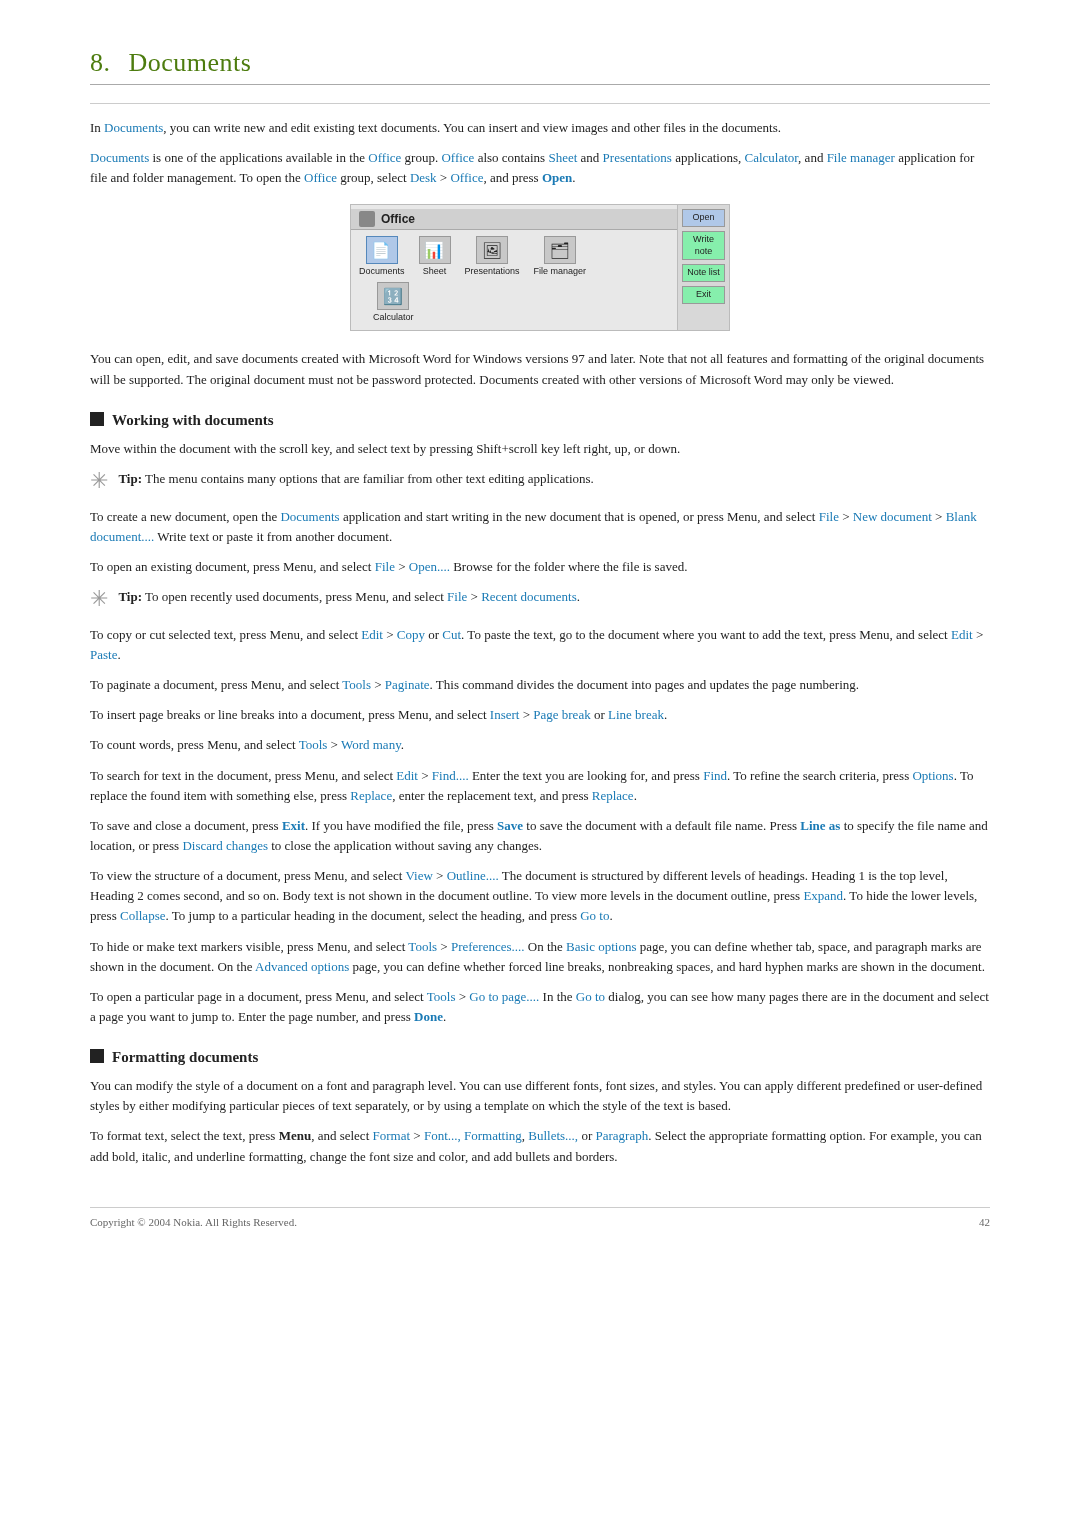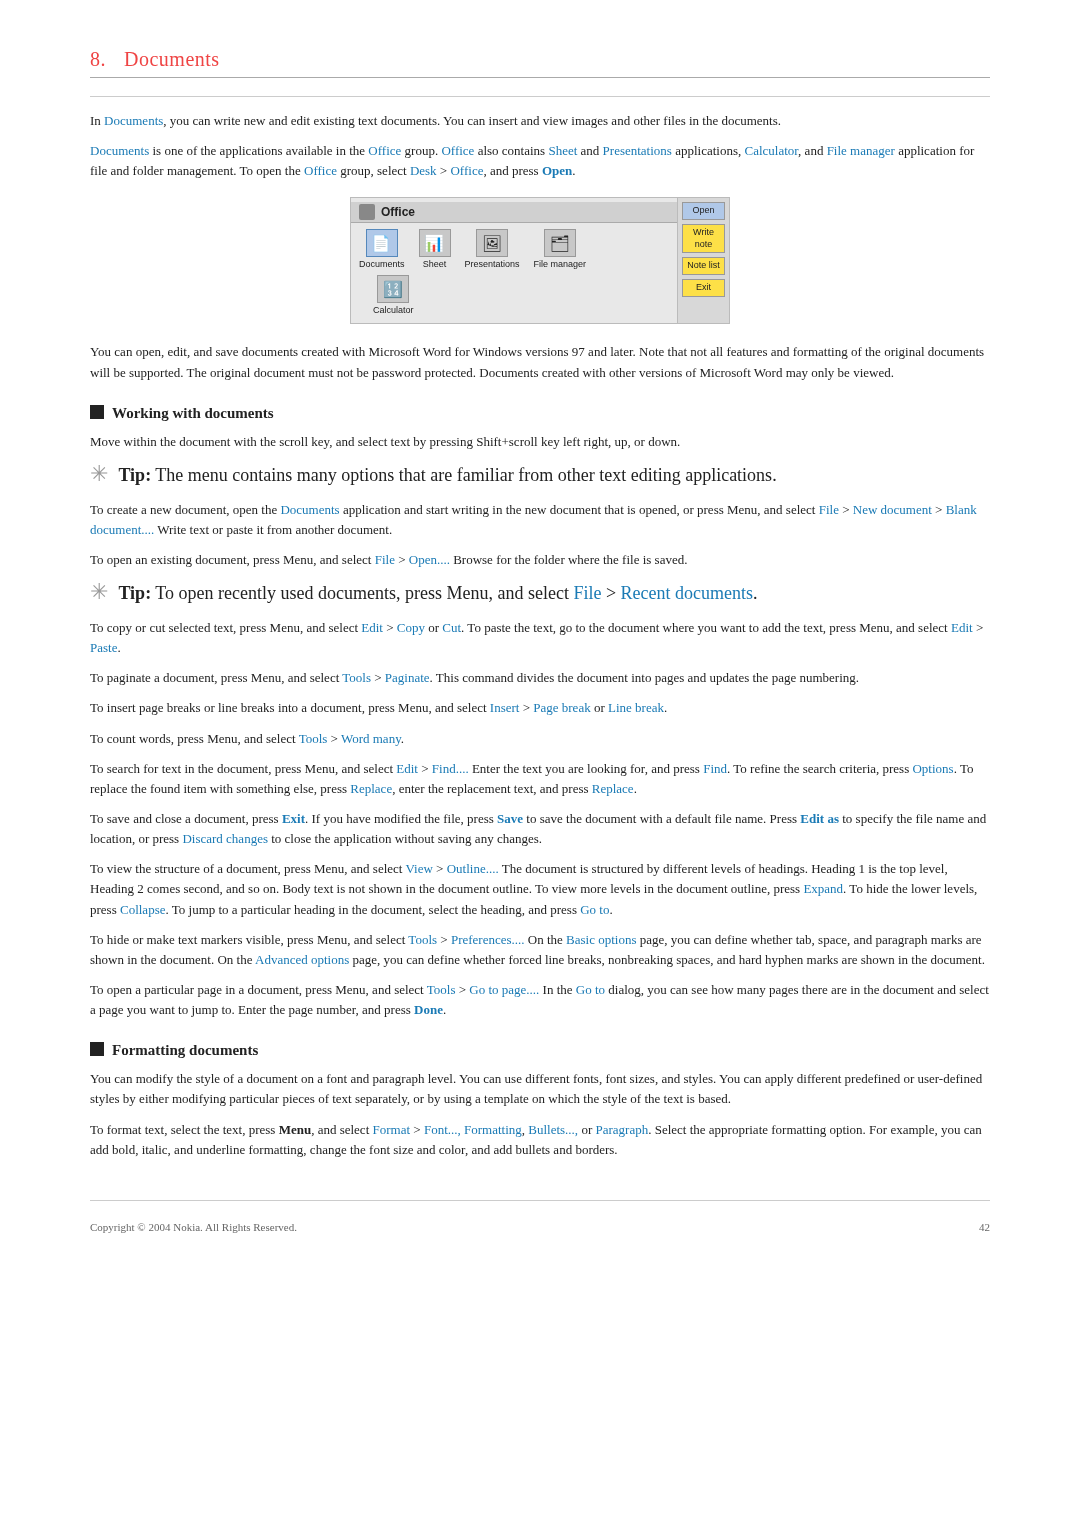--- a/index.html
+++ b/index.html
@@ -6,23 +6,23 @@
     body {
       background: #fff;
       font-family: Georgia, 'Times New Roman', serif;
       font-size: 13px;
       color: #222;
       width: 1080px;
       min-height: 1527px;
       padding: 48px 90px 60px 90px;
     }
     h1.chapter-title {
-      font-size: 20px;
+      font-size: 26px;
       font-weight: normal;
-      color: #ef4444;
+      color: #4d7c0f;
       border-bottom: 1px solid #aaa;
       padding-bottom: 6px;
       margin-bottom: 18px;
       letter-spacing: 0.5px;
     }
     h1.chapter-title span.chapter-num {
       margin-right: 18px;
     }
     p {
       margin-bottom: 10px;
@@ -59,21 +59,21 @@
       margin-bottom: 10px;
     }
     .tip-icon {
       font-size: 22px;
       color: #999;
       flex-shrink: 0;
       margin-top: -3px;
       line-height: 1.4;
     }
     .tip-text {
-      font-size: 18px;
+      font-size: 13px;
       line-height: 1.55;
     }
     .image-container {
       display: flex;
       justify-content: center;
       margin: 16px 0 18px 0;
     }
     .office-screenshot {
       border: 1px solid #bbb;
       background: #e8e8e8;
@@ -147,35 +147,35 @@
       width: 52px;
       background: #d8d8d8;
       border-left: 1px solid #bbb;
       display: flex;
       flex-direction: column;
       padding: 4px 4px;
       gap: 4px;
       font-size: 10px;
     }
     .sidebar-btn {
-      background: #fde047;
+      background: #86efac;
       border: 1px solid #999;
       padding: 2px 4px;
       font-size: 9px;
       text-align: center;
       cursor: pointer;
       line-height: 1.3;
     }
     .sidebar-btn.selected {
       background: #b0c8e8;
     }
     .footer {
       margin-top: 40px;
       border-top: 1px solid #ccc;
-      padding-top: 20px;
+      padding-top: 8px;
       font-size: 11px;
       color: #666;
       display: flex;
       justify-content: space-between;
     }
     b { font-weight: bold; }
     hr.section-divider {
       border: none;
       border-top: 1px solid #ccc;
       margin: 8px 0 14px 0;
@@ -284,21 +284,21 @@
 
 <p>
   To count words, press Menu, and select <span class="link">Tools</span> &gt; <span class="link">Word many</span>.
 </p>
 
 <p>
   To search for text in the document, press Menu, and select <span class="link">Edit</span> &gt; <span class="link">Find....</span> Enter the text you are looking for, and press <span class="link">Find</span>. To refine the search criteria, press <span class="link">Options</span>. To replace the found item with something else, press <span class="link">Replace</span>, enter the replacement text, and press <span class="link">Replace</span>.
 </p>
 
 <p>
-  To save and close a document, press <span class="link-bold">Exit</span>. If you have modified the file, press <span class="link-bold">Save</span> to save the document with a default file name. Press <span class="link-bold">Edit as</span> to specify the file name and location, or press <span class="link">Discard changes</span> to close the application without saving any changes.
+  To save and close a document, press <span class="link-bold">Exit</span>. If you have modified the file, press <span class="link-bold">Save</span> to save the document with a default file name. Press <span class="link-bold">Line as</span> to specify the file name and location, or press <span class="link">Discard changes</span> to close the application without saving any changes.
 </p>
 
 <p>
   To view the structure of a document, press Menu, and select <span class="link">View</span> &gt; <span class="link">Outline....</span> The document is structured by different levels of headings. Heading 1 is the top level, Heading 2 comes second, and so on. Body text is not shown in the document outline. To view more levels in the document outline, press <span class="link">Expand</span>. To hide the lower levels, press <span class="link">Collapse</span>. To jump to a particular heading in the document, select the heading, and press <span class="link">Go to</span>.
 </p>
 
 <p>
   To hide or make text markers visible, press Menu, and select <span class="link">Tools</span> &gt; <span class="link">Preferences....</span> On the <span class="link">Basic options</span> page, you can define whether tab, space, and paragraph marks are shown in the document. On the <span class="link">Advanced options</span> page, you can define whether forced line breaks, nonbreaking spaces, and hard hyphen marks are shown in the document.
 </p>
 

